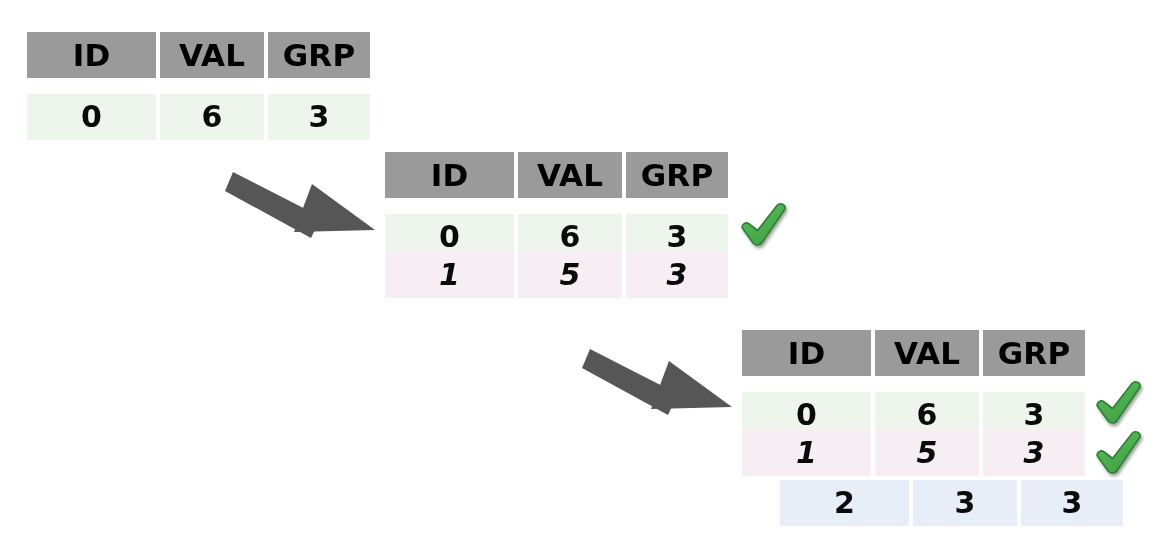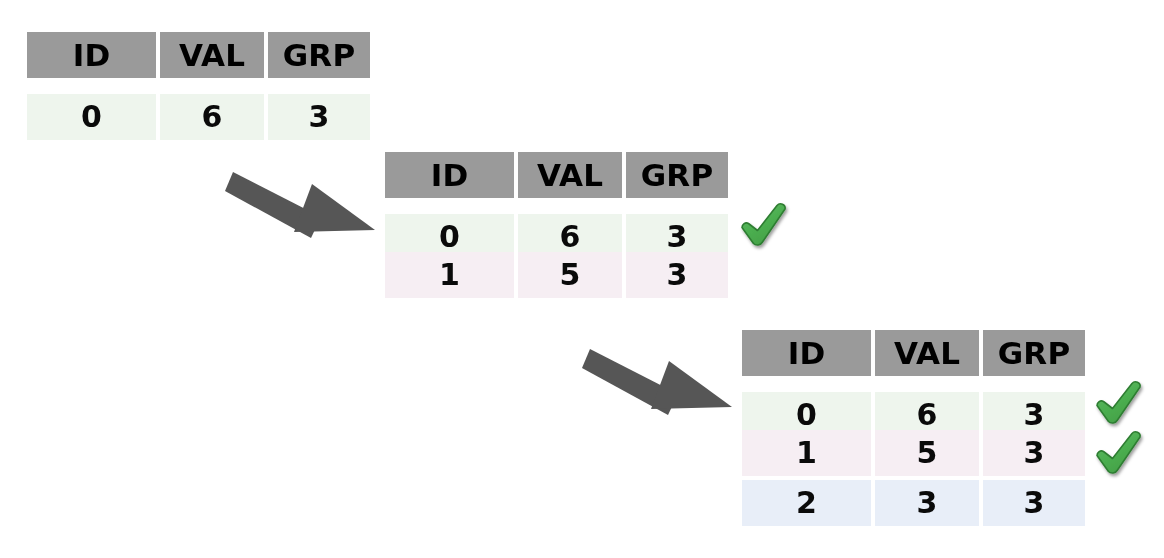--- a/index.html
+++ b/index.html
@@ -61,22 +61,22 @@
   .c-val { width: 104px; }
   .c-grp { width: 102px; }
 
   
   #table-1 { left: 27px;  top: 32px;  }
   #table-2 { left: 385px; top: 152px; }
   #table-3 { left: 742px; top: 330px; }
 
   .r0 { top: 0px;   }
   .r1 { top: 62px;  }
-  .r2 { top: 100px; }
-  .r3 { top: 150px; }
+  .r2 { top: 100px; font-style: italic; }
+  .r3 { top: 150px; margin-left: 38px; }
 
   
   .arrow {
     position: absolute;
   }
   .arrow svg { display: block; overflow: visible; }
 
   
   .check {
     position: absolute;

